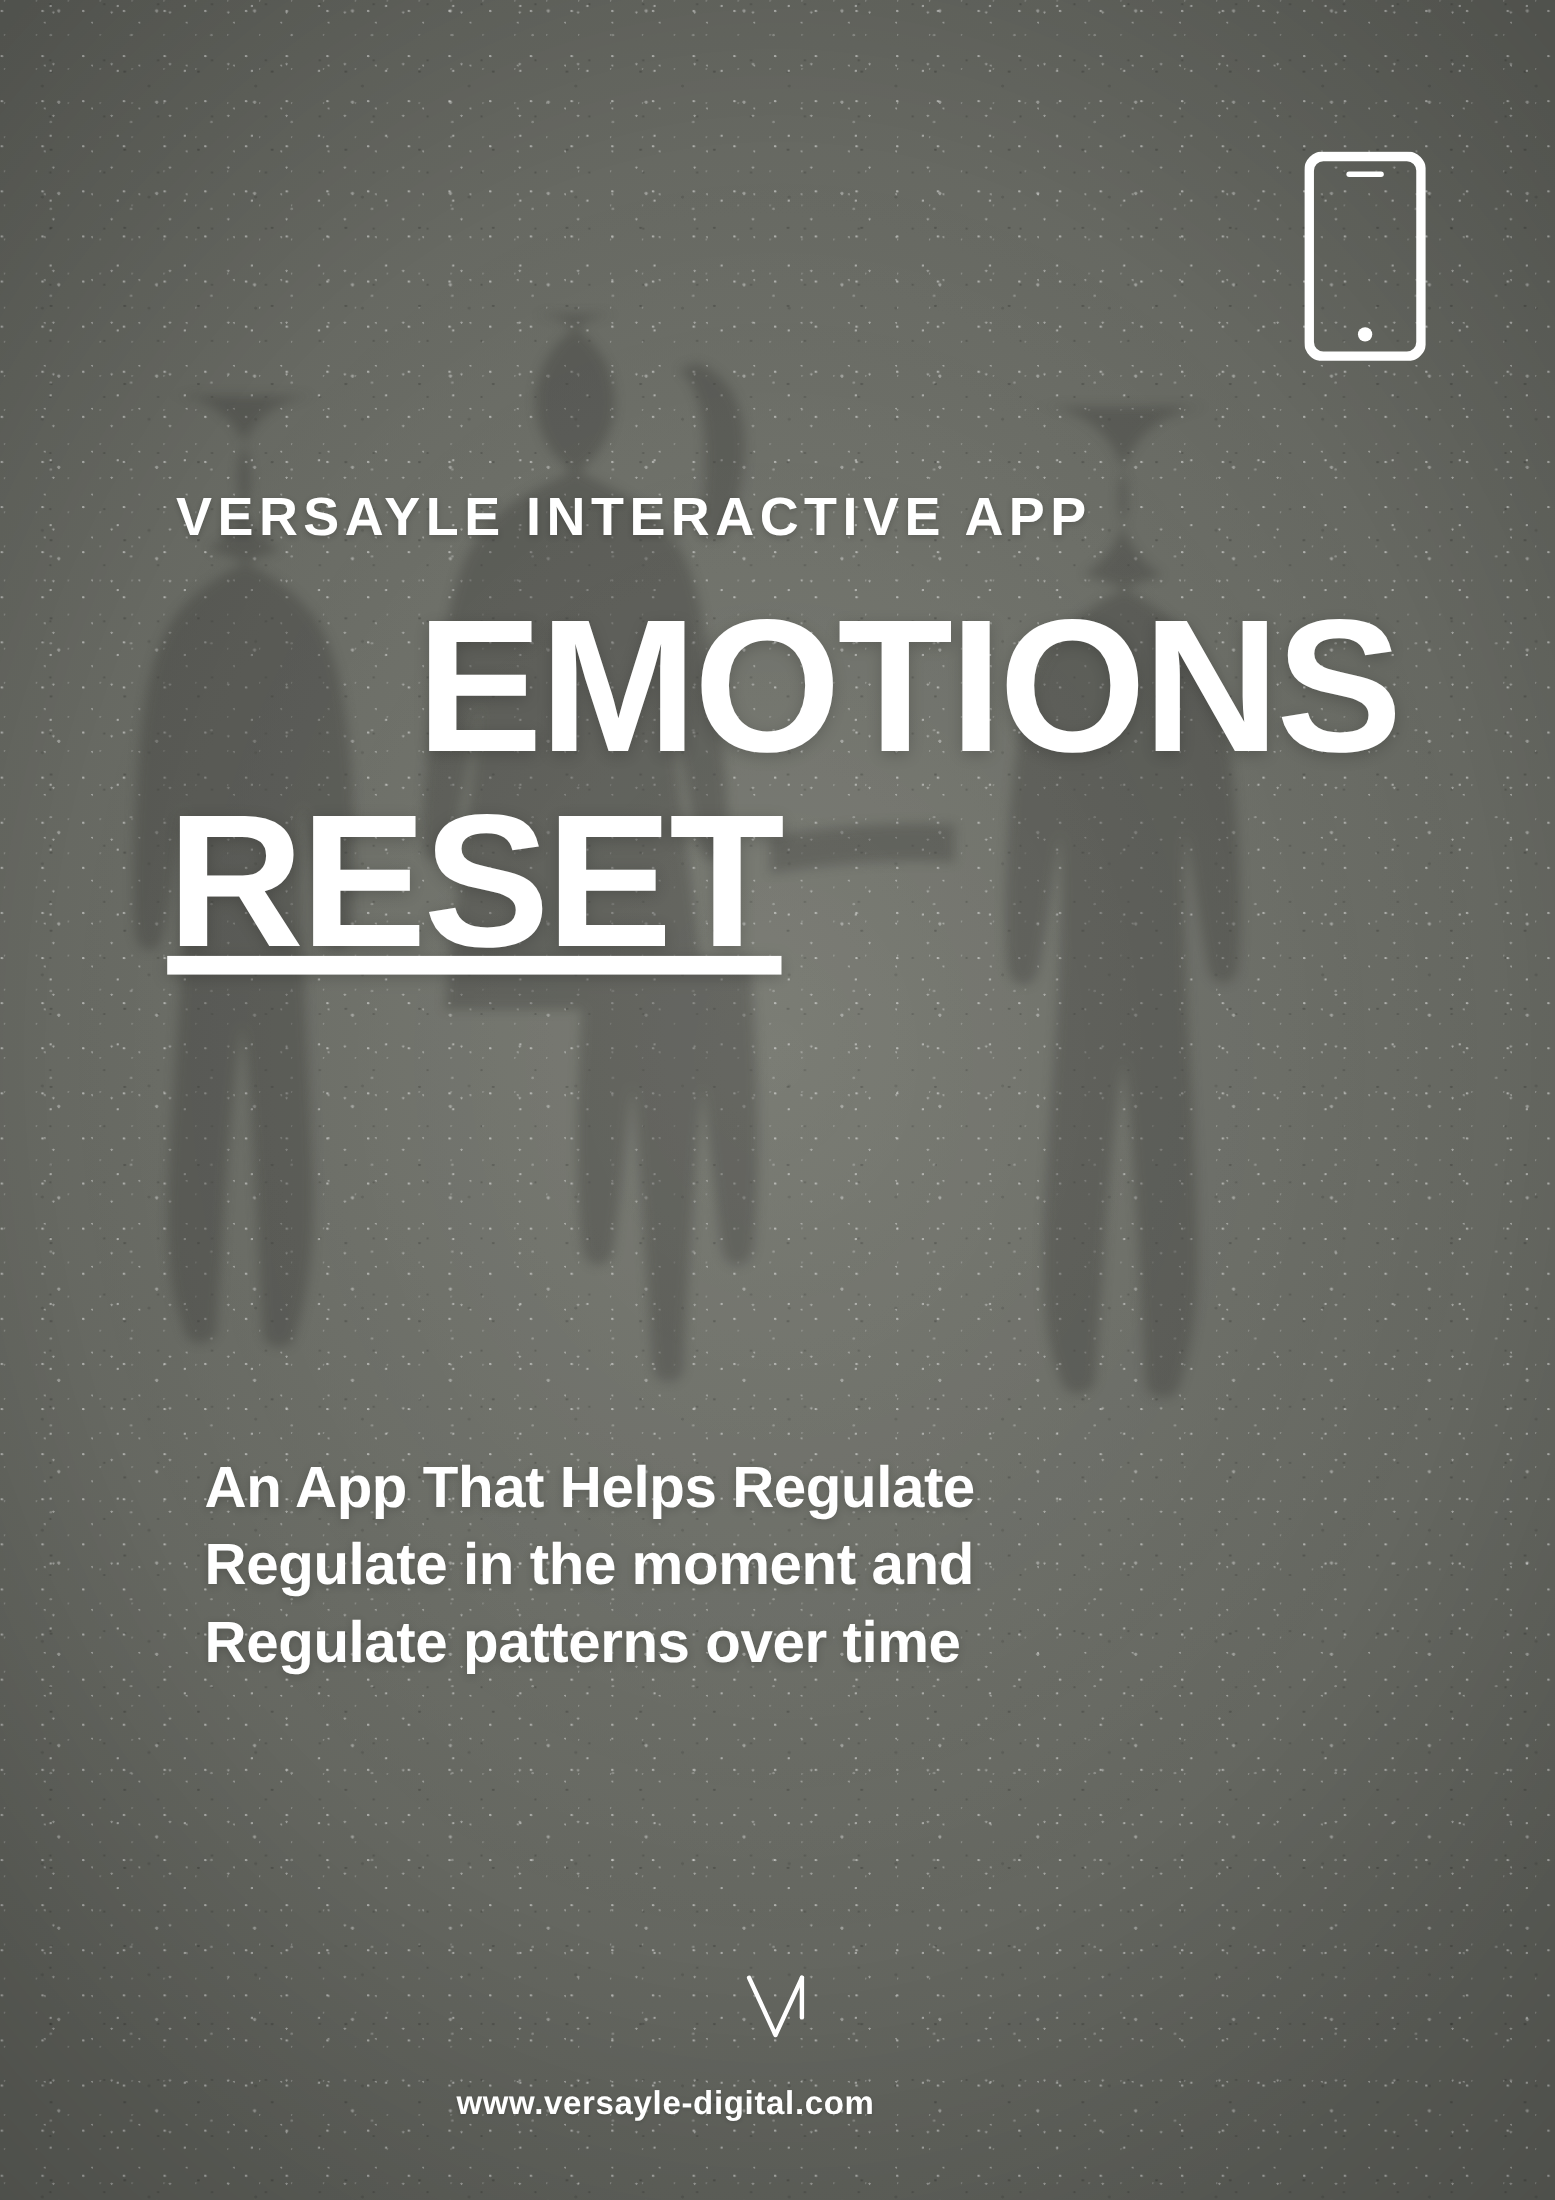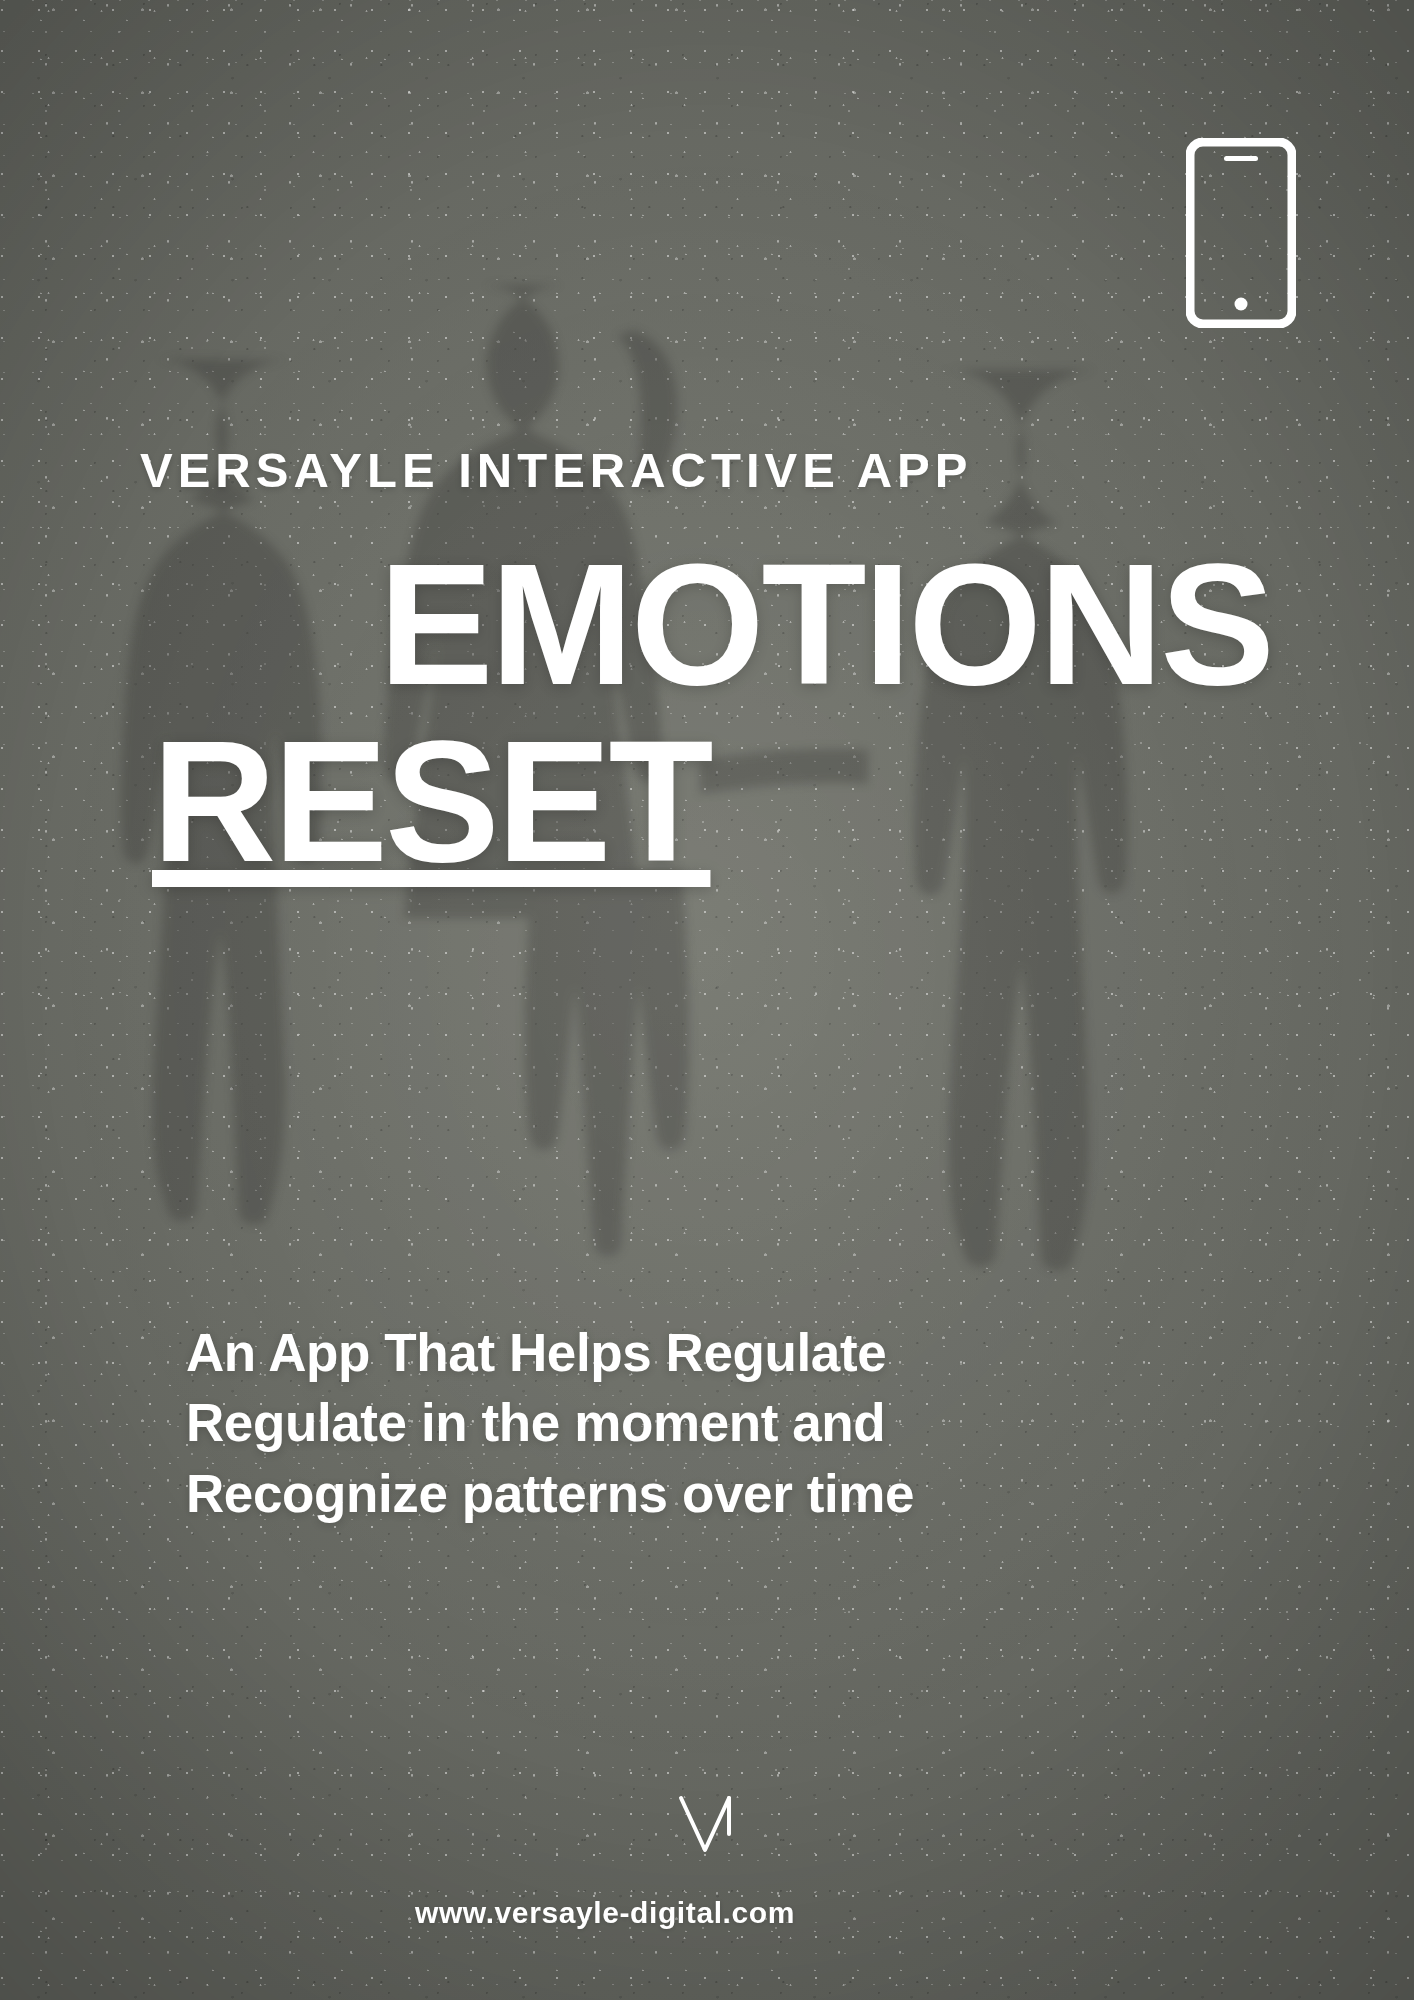--- a/index.html
+++ b/index.html
@@ -87,21 +87,21 @@
   
   .content {
     position: absolute;
     left: 0;
     top: 0;
     width: 1414px;
     height: 2000px;
   }
   .eyebrow {
     position: absolute;
-    left: 140px;
+    left: 160px;
     top: 446px;
     color: #ffffff;
     font-size: 49px;
     font-weight: bold;
     letter-spacing: 5.0px;
     line-height: 1;
     text-shadow: 0 2px 6px rgba(0,0,0,0.18);
   }
   .headline {
     position: absolute;
@@ -289,21 +289,21 @@
     <div class="eyebrow">VERSAYLE INTERACTIVE APP</div>
 
     <div class="headline">
       <span class="l1">EMOTIONS</span>
       <span class="l2">RESET</span>
     </div>
 
     <div class="subhead">
       <div>An App That Helps Regulate</div>
       <div>Regulate in the moment and</div>
-      <div>Recognize patterns over time</div>
+      <div>Regulate patterns over time</div>
     </div>
 
     <svg class="footer-logo" viewBox="0 0 76 72" aria-hidden="true">
       <path d="M12 8 L36 60 L60 8" fill="none" stroke="#ffffff" stroke-width="4" stroke-linecap="round" stroke-linejoin="round"></path>
       <path d="M60 8 L60 44" fill="none" stroke="#ffffff" stroke-width="4" stroke-linecap="round"></path>
     </svg>
 
     <div class="footer-url">www.versayle-digital.com</div>
 
   </div>

